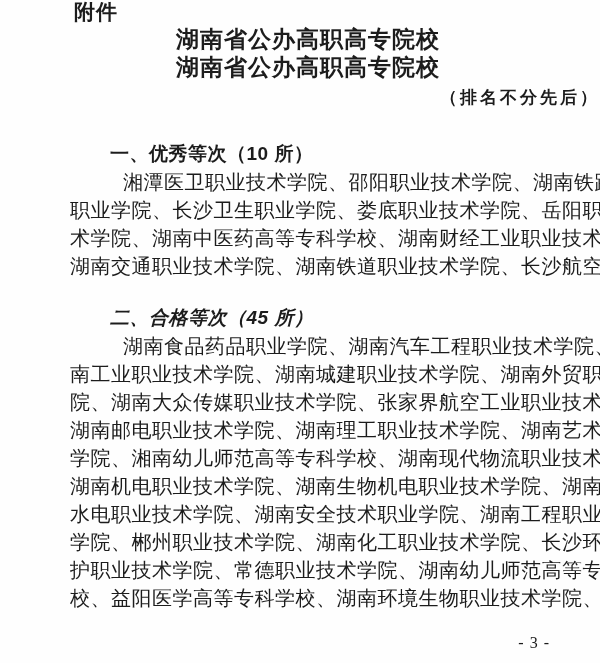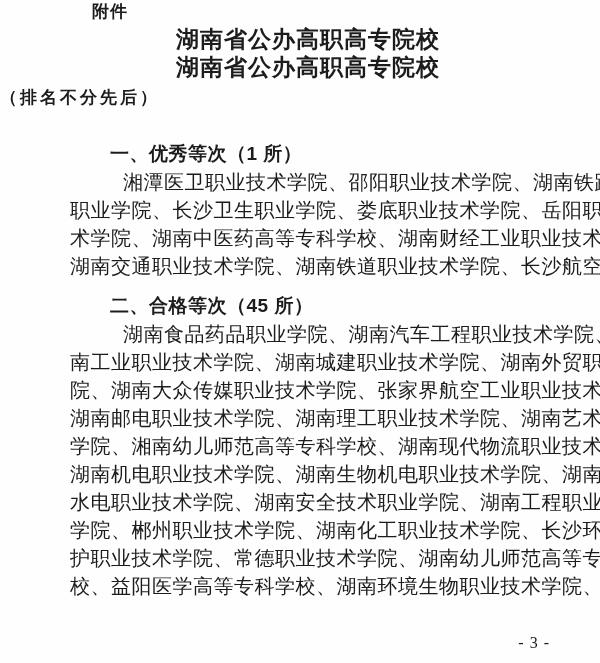--- a/index.html
+++ b/index.html
@@ -11,45 +11,45 @@
     position: relative;
     width: 600px;
     height: 663px;
     background: #fefefe;
     color: #1c1c1c;
     font-family: "Liberation Serif", serif;
     overflow: hidden;
   }
   .attachment-label {
     position: absolute;
-    left: 92px;
+    left: 74px;
     top: 1px;
     font-family: "Liberation Sans", sans-serif;
     font-weight: 700;
-    font-size: 17px;
+    font-size: 21px;
     line-height: 22px;
     letter-spacing: 1px;
   }
   .doc-title {
     position: absolute;
     top: 26px;
     left: 8px;
     width: 100%;
     text-align: center;
     font-weight: 700;
     font-size: 23px;
     line-height: 28px;
     letter-spacing: 1px;
   }
   .doc-subtitle {
     position: absolute;
     top: 87px;
     left: 0;
     width: 100%;
-    text-align: left;
+    text-align: right;
     font-weight: 700;
     font-size: 17px;
     line-height: 22px;
     letter-spacing: 3px;
   }
   .content {
     position: absolute;
     left: 70px;
     top: 140px;
     width: 465px;
@@ -58,21 +58,22 @@
   .section-heading {
     font-family: "Liberation Sans", sans-serif;
     font-weight: 700;
     font-size: 19px;
     line-height: 28px;
     height: 28px;
     padding-left: 40px;
     letter-spacing: 0.5px;
   }
   .section-heading.second {
-    margin-top: 12px;
+    margin-top: 24px;
+    font-style: italic;
   }
   .line {
     height: 28px;
     line-height: 28px;
     text-align: justify;
     text-align-last: justify;
     white-space: nowrap;
     letter-spacing: 0.5px;
   }
   .line.first-line {
@@ -98,21 +99,21 @@
 
   <div class="doc-title">
     <div>湖南省公办高职高专院校</div>
     <div>湖南省公办高职高专院校</div>
   </div>
 
   <div class="doc-subtitle">（排名不分先后）</div>
 
   <div class="content">
 
-    <div class="section-heading">一、优秀等次（1 所）</div>
+    <div class="section-heading">一、优秀等次（10 所）</div>
 
     <div>
       <div class="line first-line">湘潭医卫职业技术学院、邵阳职业技术学院、湖南铁路科技</div>
       <div class="line">职业学院、长沙卫生职业学院、娄底职业技术学院、岳阳职业技</div>
       <div class="line">术学院、湖南中医药高等专科学校、湖南财经工业职业技术学院、</div>
       <div class="line">湖南交通职业技术学院、湖南铁道职业技术学院、长沙航空职业</div>
     </div>
 
     <div class="section-heading second">二、合格等次（45 所）</div>
 

